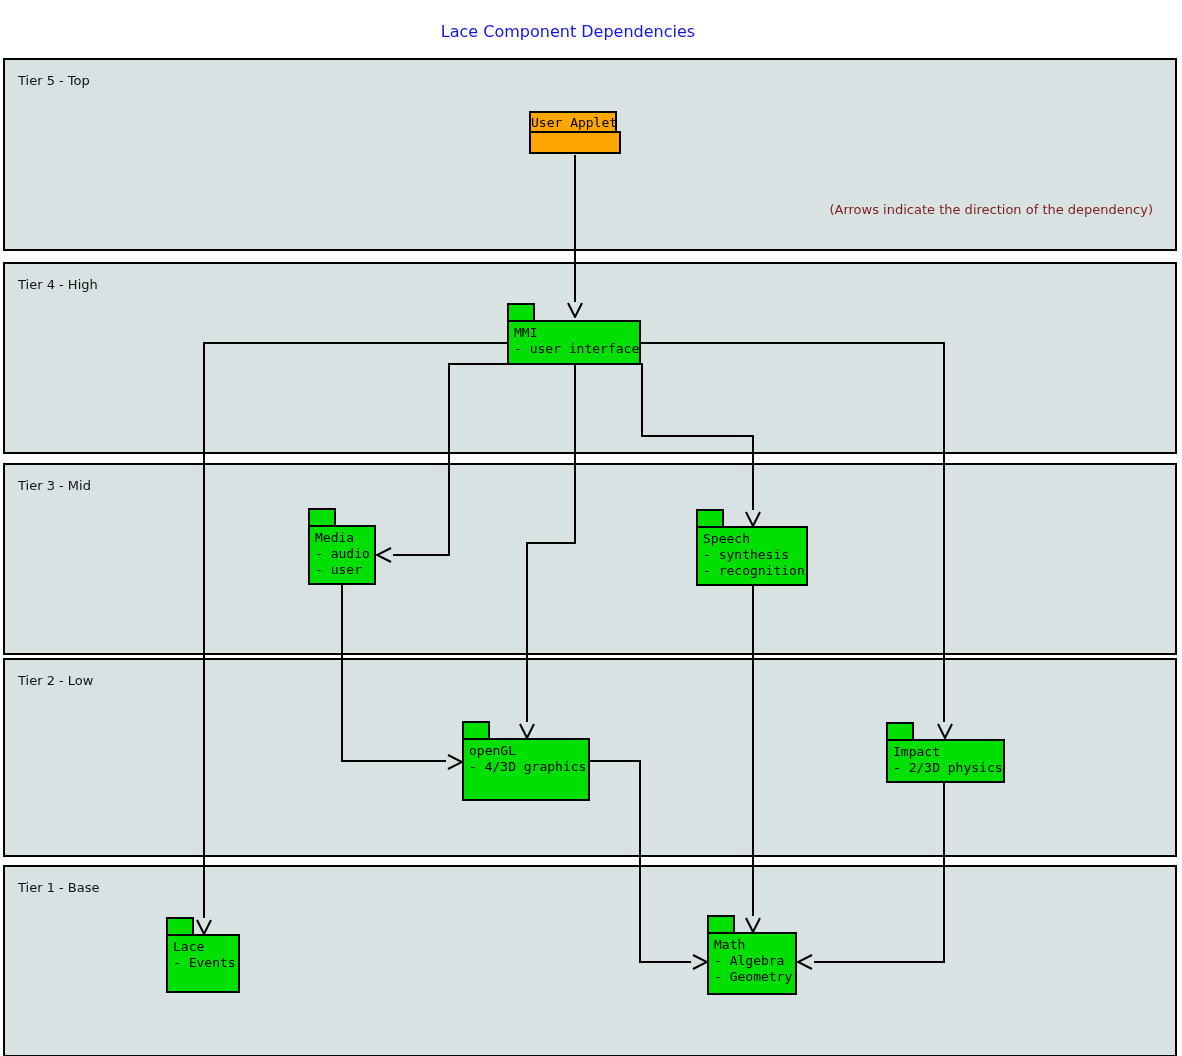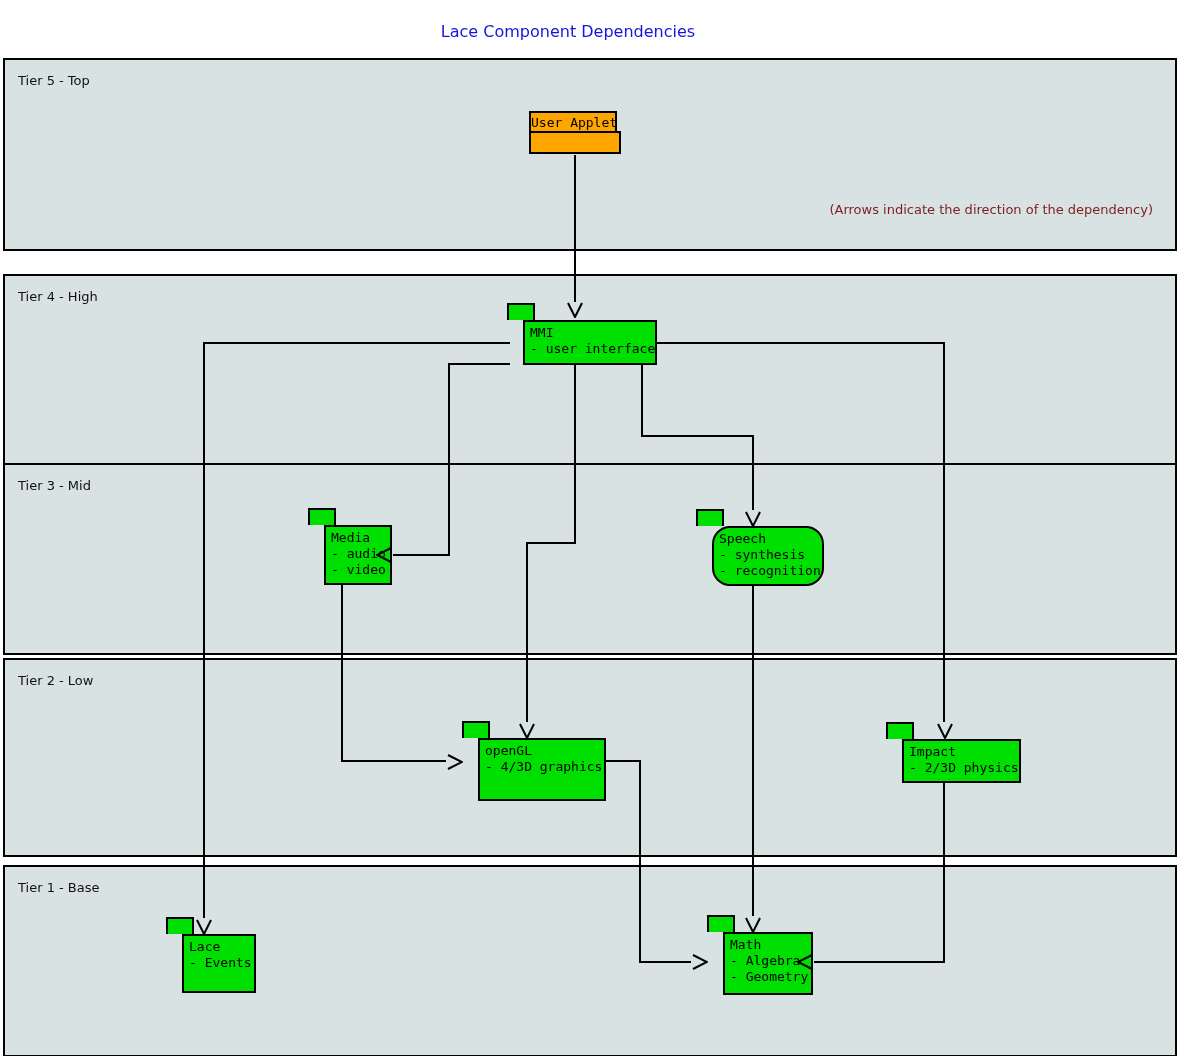--- a/index.html
+++ b/index.html
@@ -25,21 +25,21 @@
   .el{position:absolute;background:var(--line,#000);z-index:2;}
   .ah{position:absolute;z-index:4;}
   .ah polyline{fill:none;stroke:var(--line,#000);stroke-width:2;}
   .comp{position:absolute;z-index:3;font-family:"DejaVu Sans Mono",monospace;}
   .tab{
     width:28px;height:17px;background:var(--component-green,#00e000);
     border:2px solid var(--line,#000);border-bottom:none;box-sizing:border-box;
   }
   .cbody{
     background:var(--component-green,#00e000);border:2px solid var(--line,#000);
-    box-sizing:border-box;padding:3px 0 0 5px;margin-left:16px;
+    box-sizing:border-box;padding:3px 0 0 5px;
   }
   .cname,.cline{font-size:13px;line-height:16px;color:#000;white-space:pre;}
   .uapp{position:absolute;z-index:3;font-family:"DejaVu Sans Mono",monospace;}
   .ulabel{
     width:88px;height:22px;box-sizing:border-box;border:2px solid var(--line,#000);
     background:var(--component-orange,#ffa500);font-size:13px;line-height:19px;
     text-align:center;white-space:pre;
   }
   .ubody{
     width:92px;height:23px;box-sizing:border-box;border:2px solid var(--line,#000);
@@ -49,21 +49,21 @@
 </head>
 <body>
 
 <div class="canvas">
 
   <div class="diagram-title">Lace Component Dependencies</div>
 
   <div class="tier" style="top:58px;height:189px;">
     <div class="tier-label">Tier 5 - Top</div>
   </div>
-  <div class="tier" style="top:274px;height:188px;">
+  <div class="tier" style="top:262px;height:188px;">
     <div class="tier-label">Tier 4 - High</div>
   </div>
   <div class="tier" style="top:463px;height:188px;">
     <div class="tier-label">Tier 3 - Mid</div>
   </div>
   <div class="tier" style="top:658px;height:195px;">
     <div class="tier-label">Tier 2 - Low</div>
   </div>
   <div class="tier" style="top:865px;height:188px;">
     <div class="tier-label">Tier 1 - Base</div>
@@ -145,27 +145,27 @@
       <div class="cname">MMI</div>
       <div class="cline">- user interface</div>
     </div>
   </div>
 
   <div class="comp" style="left:308px;top:508px;">
     <div class="tab"></div>
     <div class="cbody" style="width:68px;height:60px;">
       <div class="cname">Media</div>
       <div class="cline">- audio</div>
-      <div class="cline">- video</div>
+      <div class="cline">- user</div>
     </div>
   </div>
 
   <div class="comp" style="left:696px;top:509px;">
     <div class="tab"></div>
-    <div class="cbody" style="width:112px;height:60px;border-radius:18px;">
+    <div class="cbody" style="width:112px;height:60px;">
       <div class="cname">Speech</div>
       <div class="cline">- synthesis</div>
       <div class="cline">- recognition</div>
     </div>
   </div>
 
   <div class="comp" style="left:462px;top:721px;">
     <div class="tab"></div>
     <div class="cbody" style="width:128px;height:63px;">
       <div class="cname">openGL</div>

